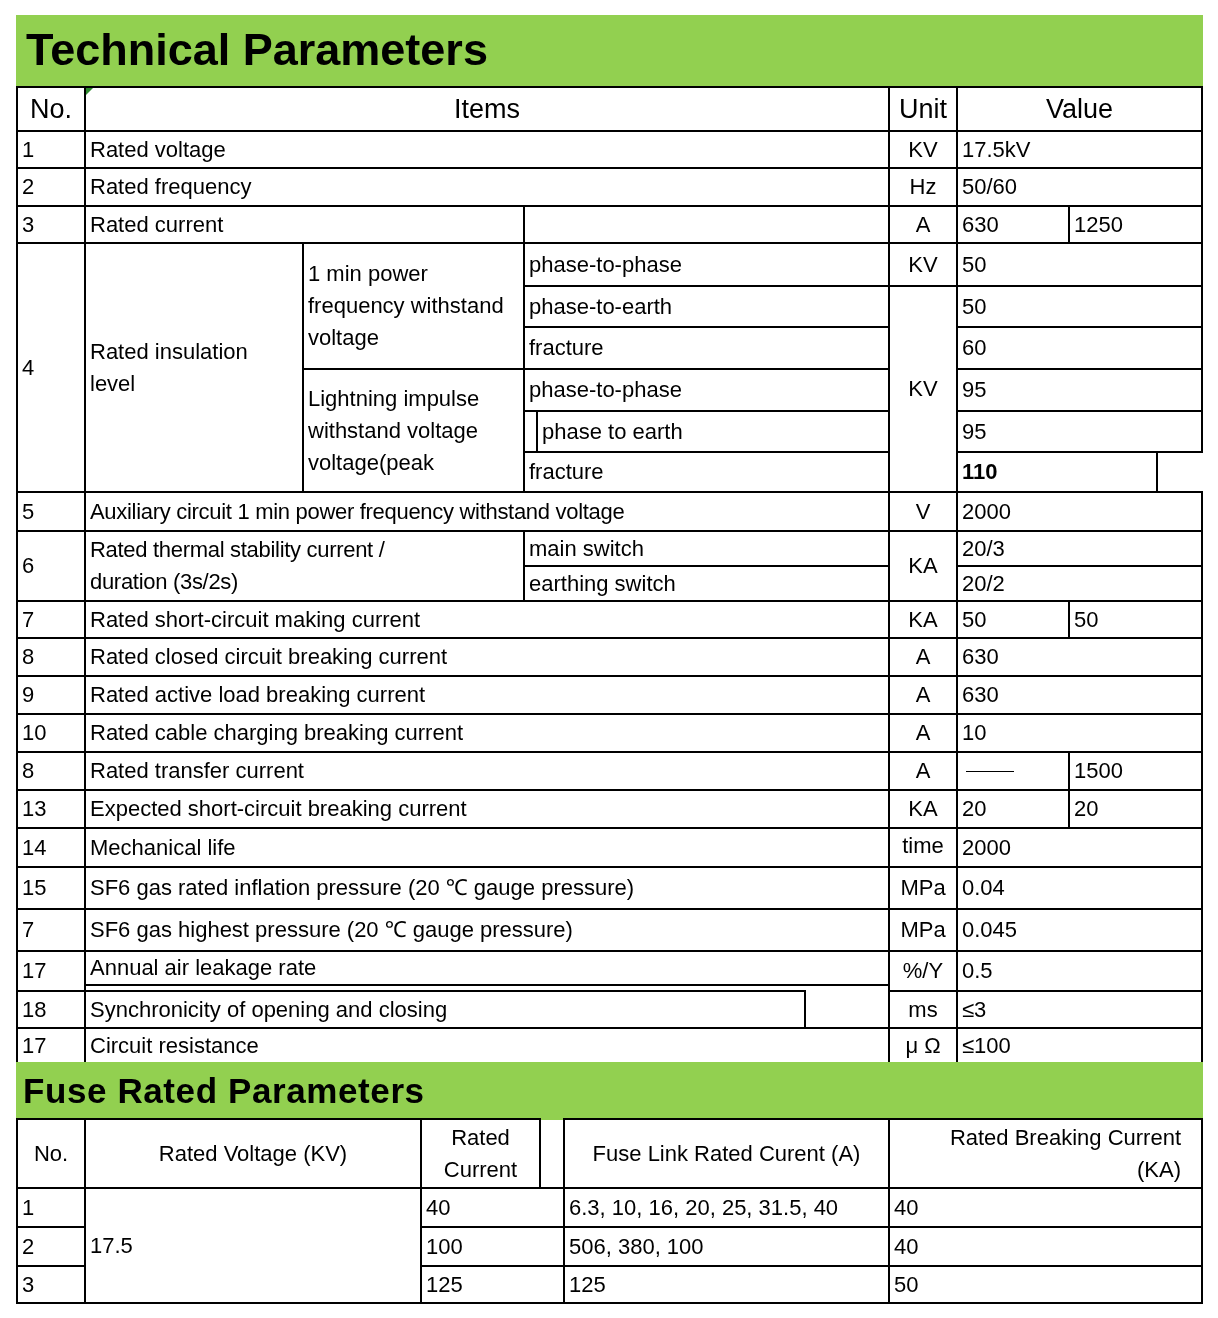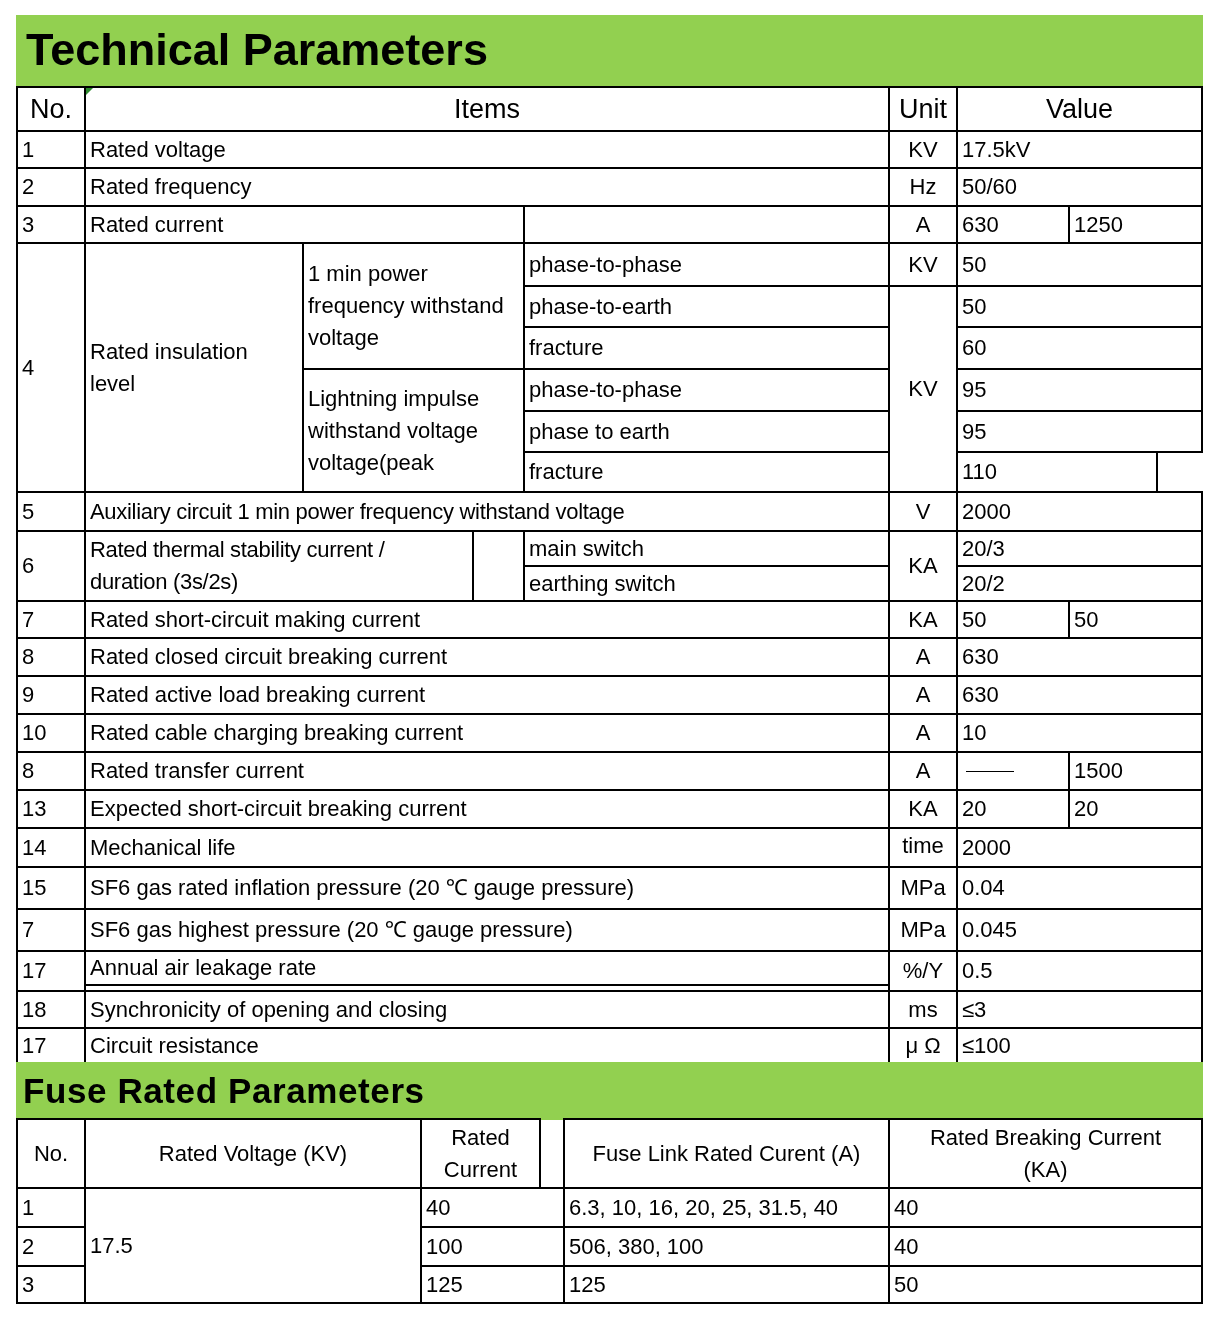--- a/index.html
+++ b/index.html
@@ -4,21 +4,21 @@
 <style>
   html, body { margin:0; padding:0; background:#ffffff; }
   body { width:1218px; height:1318px; position:relative; overflow:hidden;
          font-family:"Liberation Sans", sans-serif; color:#000; }
   .band { position:absolute; background:#92d050; }
   .title { position:absolute; font-weight:bold; color:#000; white-space:nowrap; }
   .c { position:absolute; box-sizing:border-box; border:2px solid #000;
        font-size:22px; line-height:32px; padding:0 4px; overflow:hidden;
        display:flex; align-items:center; background:#fff; }
   .c.center { justify-content:center; text-align:center; }
-  .c.top { align-items:flex-start; }
+  .c.top { align-items:flex-start;text-align:right; }
   .c.hdr { font-size:27px; }
   .c.wrap { white-space:normal; }
   .c span { display:block; }
   .corner { position:absolute; left:86px; top:88px; width:0; height:0;
             border-top:7px solid #2e8b2e; border-right:7px solid transparent; }
   .dash { display:inline-block; width:48px; height:0; border-top:1.5px solid #000; margin-left:4px; }
 </style>
 </head>
 <body>
 
@@ -50,40 +50,40 @@
 
 <div class="c" style="left:16px;top:242px;width:70px;height:251px;">4</div>
 <div class="c wrap" style="left:84px;top:242px;width:220px;height:251px;padding-right:30px;">Rated insulation level</div>
 <div class="c wrap" style="left:302px;top:242px;width:223px;height:128px;padding-right:14px;">1 min power frequency withstand voltage</div>
 <div class="c wrap" style="left:302px;top:368px;width:223px;height:125px;padding-right:2px;">Lightning impulse withstand voltage voltage(peak</div>
 
 <div class="c" style="left:523px;top:242px;width:367px;height:45px;">phase-to-phase</div>
 <div class="c" style="left:523px;top:285px;width:367px;height:43px;">phase-to-earth</div>
 <div class="c" style="left:523px;top:326px;width:367px;height:44px;">fracture</div>
 <div class="c" style="left:523px;top:368px;width:367px;height:44px;">phase-to-phase</div>
-<div class="c" style="left:523px;top:410px;width:367px;height:43px;">phase to earth</div>
+<div class="c" style="left:536px;top:410px;width:367px;height:43px;">phase to earth</div>
 <div class="c" style="left:523px;top:451px;width:367px;height:42px;">fracture</div>
 
 <div class="c center" style="left:888px;top:242px;width:70px;height:45px;">KV</div>
 <div class="c center" style="left:888px;top:285px;width:70px;height:208px;">KV</div>
 
 <div class="c" style="left:956px;top:242px;width:247px;height:45px;">50</div>
 <div class="c" style="left:956px;top:285px;width:247px;height:43px;">50</div>
 <div class="c" style="left:956px;top:326px;width:247px;height:44px;">60</div>
 <div class="c" style="left:956px;top:368px;width:247px;height:44px;">95</div>
 <div class="c" style="left:956px;top:410px;width:247px;height:43px;">95</div>
-<div class="c" style="left:956px;top:451px;width:202px;height:42px;">110</div>
+<div class="c" style="left:956px;top:451px;width:202px;height:42px;font-weight:bold;">110</div>
 
 <div class="c" style="left:16px;top:491px;width:70px;height:41px;">5</div>
 <div class="c" style="left:84px;top:491px;width:806px;height:41px;letter-spacing:-0.3px;">Auxiliary circuit 1 min power frequency withstand voltage</div>
 <div class="c center" style="left:888px;top:491px;width:70px;height:41px;">V</div>
 <div class="c" style="left:956px;top:491px;width:247px;height:41px;">2000</div>
 
 <div class="c" style="left:16px;top:530px;width:70px;height:72px;">6</div>
-<div class="c wrap" style="left:84px;top:530px;width:390px;height:72px;padding-right:80px;letter-spacing:-0.3px;">Rated thermal stability current / duration (3s/2s)</div>
+<div class="c wrap" style="left:84px;top:530px;width:441px;height:72px;padding-right:80px;letter-spacing:-0.3px;">Rated thermal stability current / duration (3s/2s)</div>
 <div class="c" style="left:523px;top:530px;width:367px;height:37px;">main switch</div>
 <div class="c" style="left:523px;top:565px;width:367px;height:37px;">earthing switch</div>
 <div class="c center" style="left:888px;top:530px;width:70px;height:72px;">KA</div>
 <div class="c" style="left:956px;top:530px;width:247px;height:37px;">20/3</div>
 <div class="c" style="left:956px;top:565px;width:247px;height:37px;">20/2</div>
 
 <div class="c" style="left:16px;top:600px;width:70px;height:39px;">7</div>
 <div class="c" style="left:84px;top:600px;width:806px;height:39px;">Rated short-circuit making current</div>
 <div class="c center" style="left:888px;top:600px;width:70px;height:39px;">KA</div>
 <div class="c" style="left:956px;top:600px;width:114px;height:39px;">50</div>
@@ -132,21 +132,21 @@
 <div class="c" style="left:84px;top:908px;width:806px;height:44px;">SF6 gas highest pressure (20 ℃ gauge pressure)</div>
 <div class="c center" style="left:888px;top:908px;width:70px;height:44px;">MPa</div>
 <div class="c" style="left:956px;top:908px;width:247px;height:44px;">0.045</div>
 
 <div class="c" style="left:16px;top:950px;width:70px;height:42px;">17</div>
 <div class="c" style="left:84px;top:950px;width:806px;height:36px;">Annual air leakage rate</div>
 <div class="c center" style="left:888px;top:950px;width:70px;height:42px;">%/Y</div>
 <div class="c" style="left:956px;top:950px;width:247px;height:42px;">0.5</div>
 
 <div class="c" style="left:16px;top:990px;width:70px;height:39px;">18</div>
-<div class="c" style="left:84px;top:990px;width:806px;height:39px;">Synchronicity of opening and closing</div>
+<div class="c" style="left:84px;top:990px;width:722px;height:39px;">Synchronicity of opening and closing</div>
 <div class="c center" style="left:888px;top:990px;width:70px;height:39px;">ms</div>
 <div class="c" style="left:956px;top:990px;width:247px;height:39px;">≤3</div>
 
 <div class="c" style="left:16px;top:1027px;width:70px;height:37px;">17</div>
 <div class="c" style="left:84px;top:1027px;width:806px;height:37px;">Circuit resistance</div>
 <div class="c center" style="left:888px;top:1027px;width:70px;height:37px;">μ Ω</div>
 <div class="c" style="left:956px;top:1027px;width:247px;height:37px;">≤100</div>
 
 <div class="band" style="left:16px;top:1062px;width:1187px;height:58px;"></div>
 <div class="title" style="left:23px;top:1068px;font-size:35px;line-height:46px;letter-spacing:0.6px;">Fuse Rated Parameters</div>

